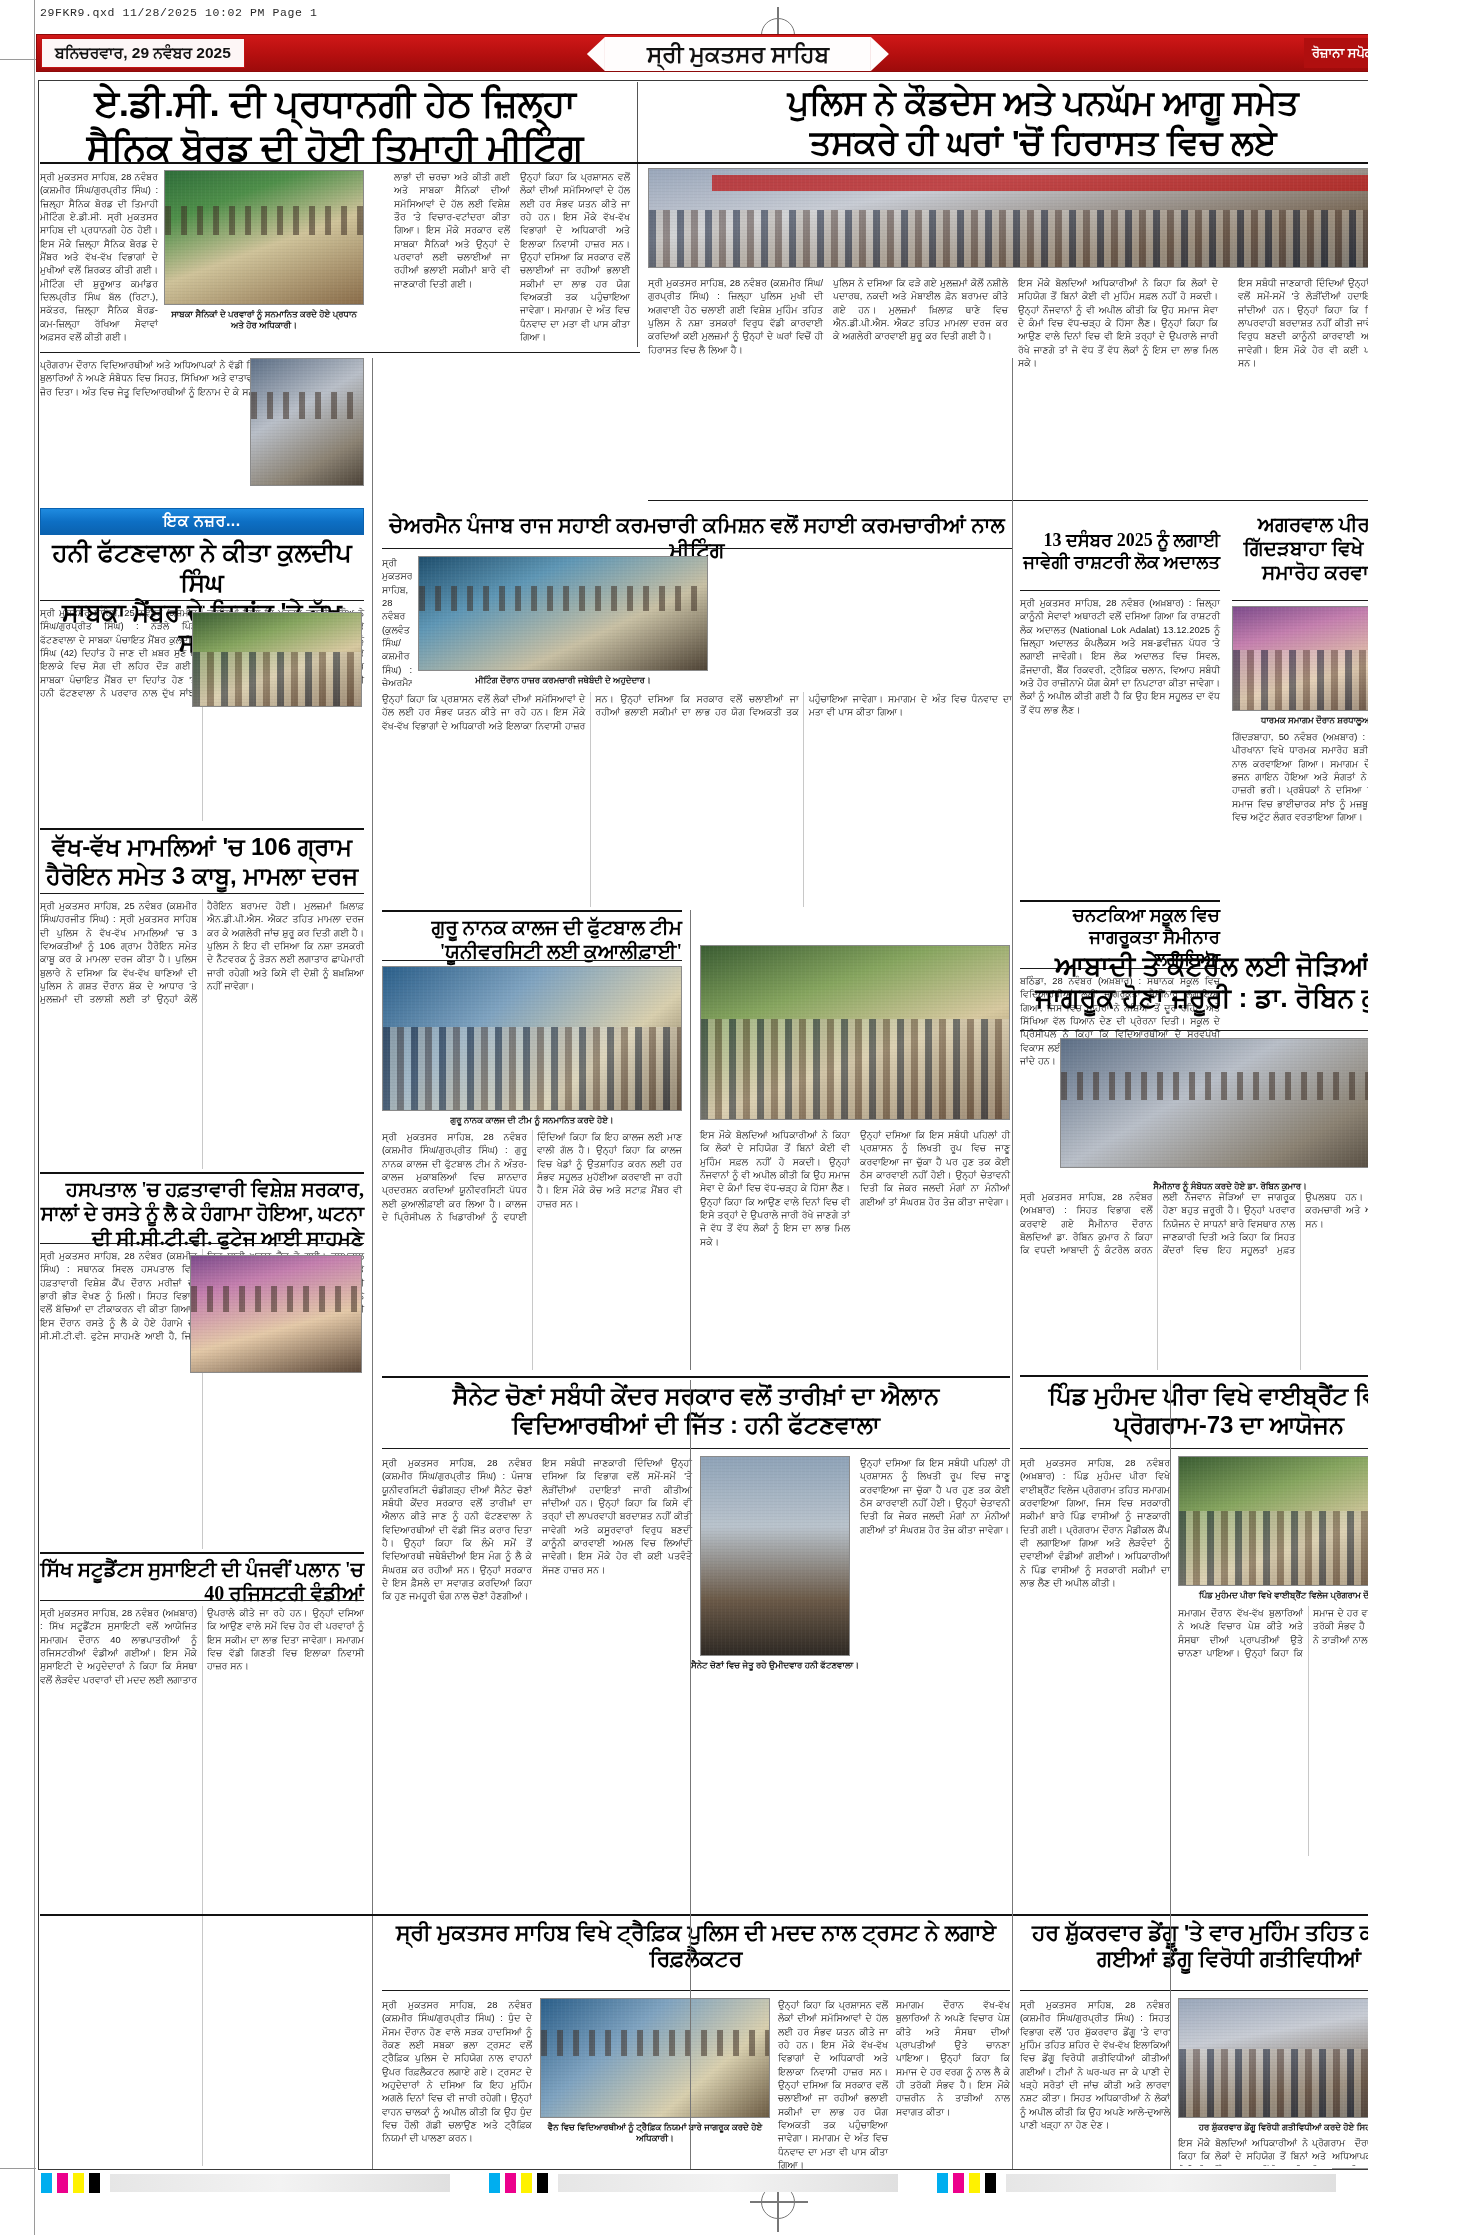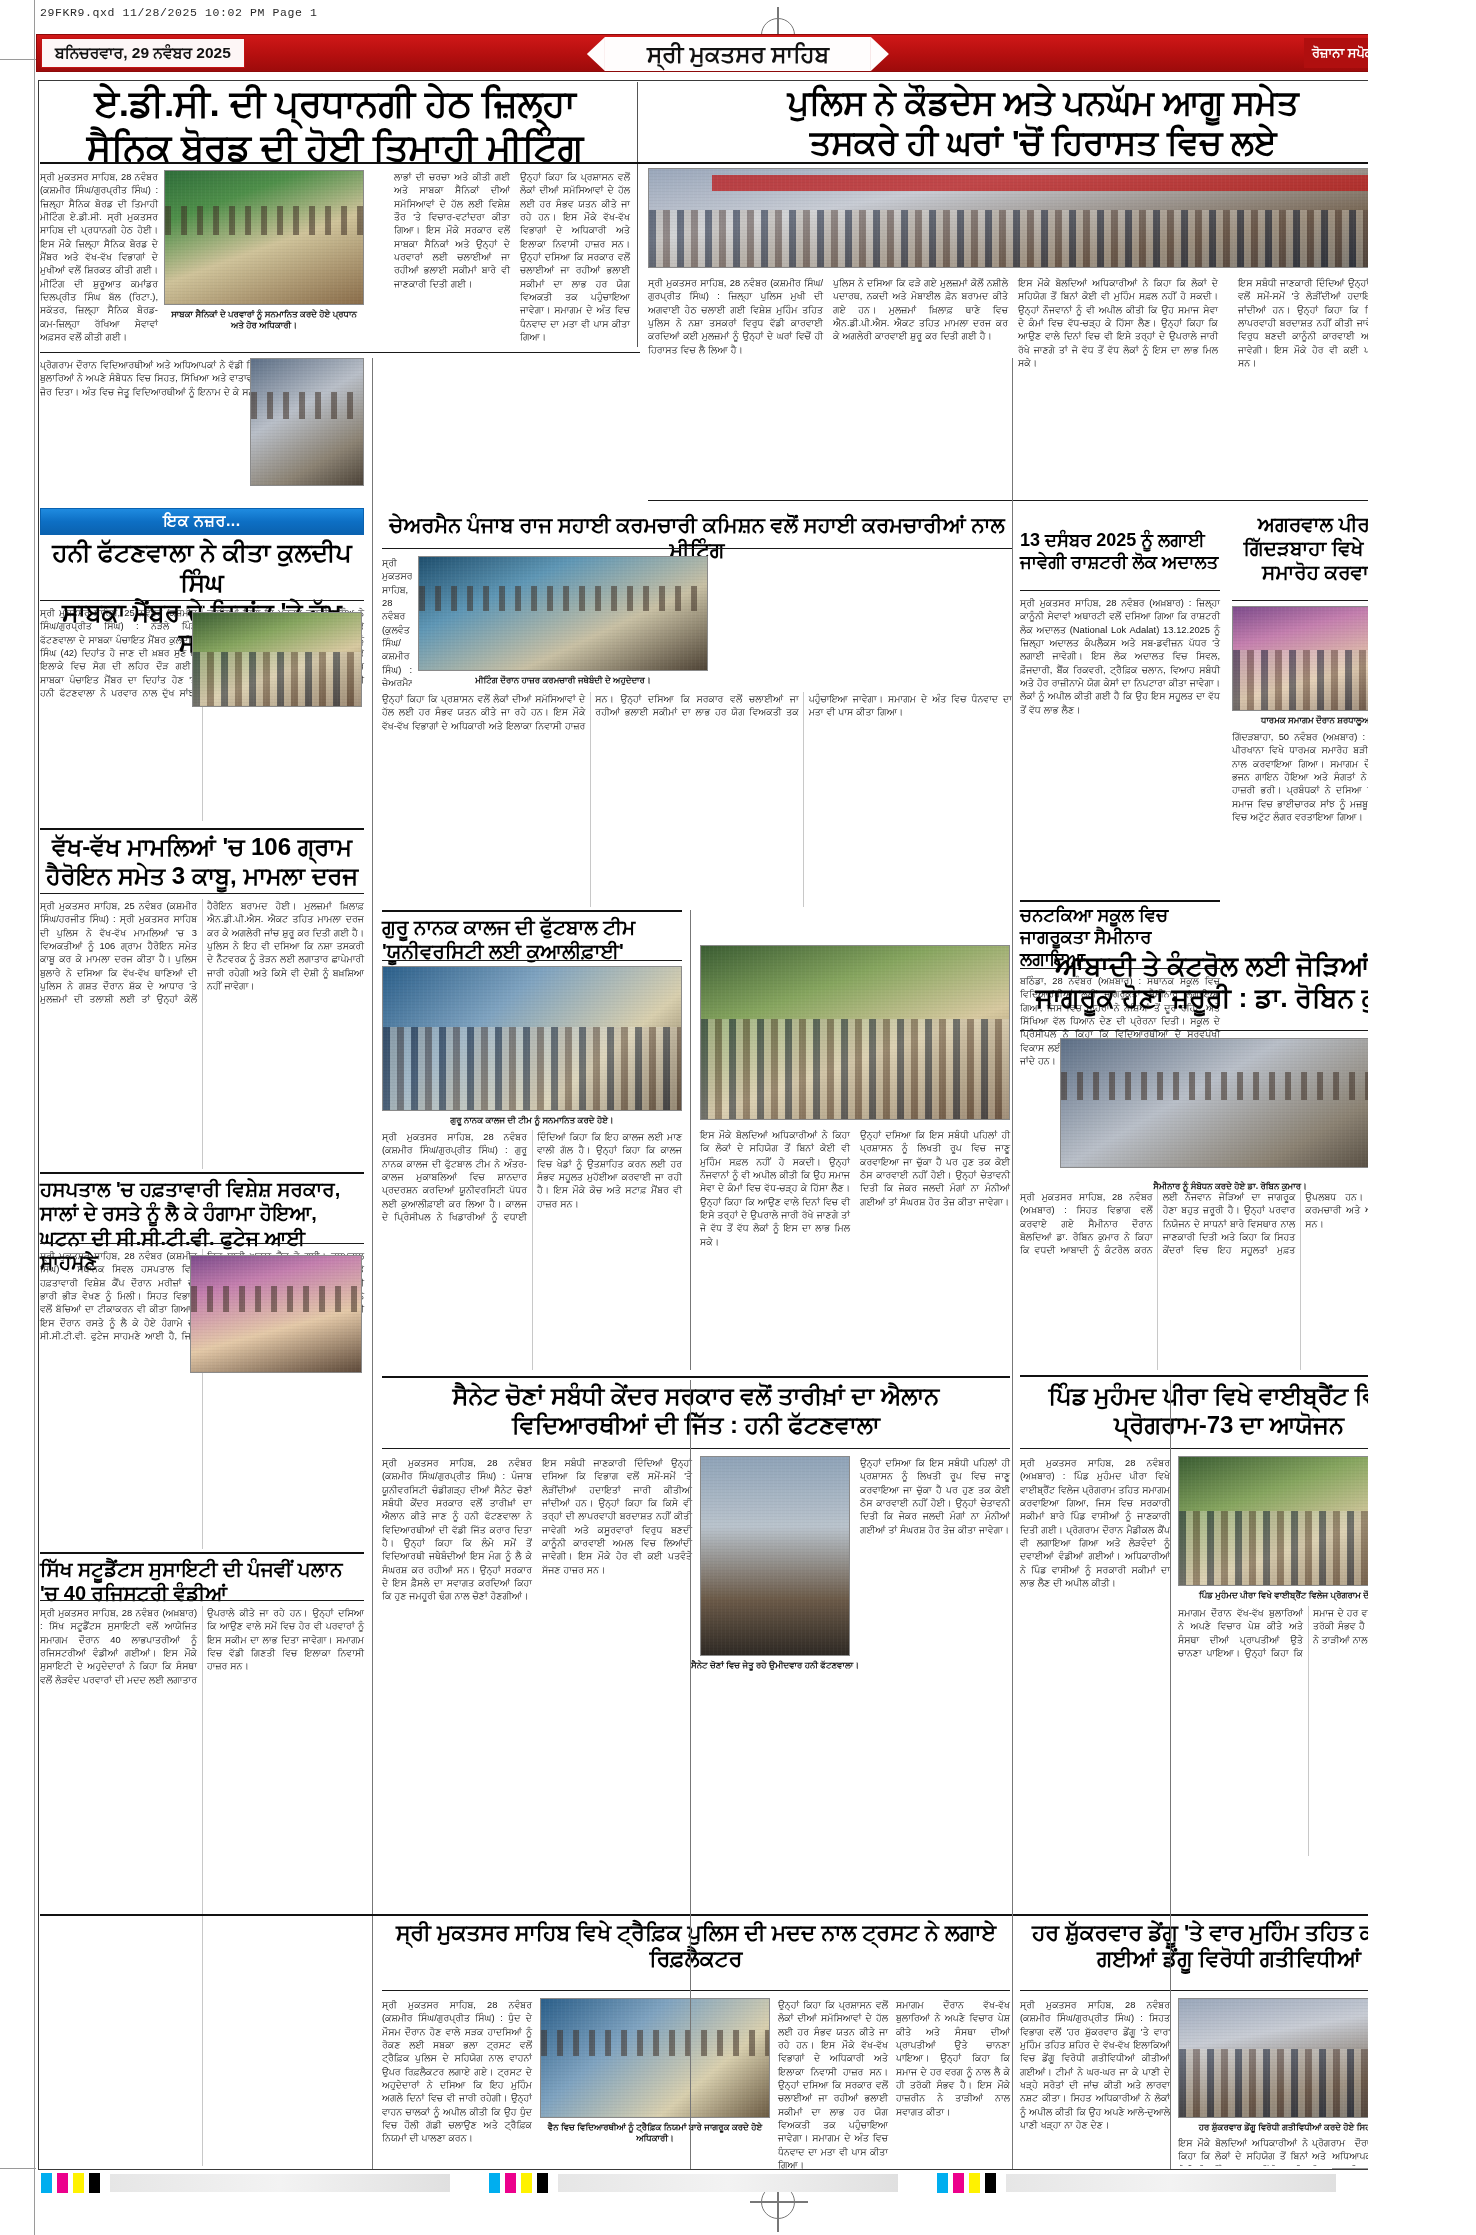--- a/index.html
+++ b/index.html
@@ -123,22 +123,23 @@
     font-size: 25px;
     font-weight: bold;
     line-height: 1.2;
     text-align: center;
     color: #000;
   }
   .sec-head-sm {
     font-size: 20px;
     font-weight: bold;
     line-height: 1.22;
-    text-align: left;
+    text-align: right;
     color: #000;
+    font-family: Liberation Serif, serif;
   }
   .body-col {
     font-size: 9.4px;
     line-height: 1.42;
     text-align: justify;
     color: #151515;
     word-spacing: 0.4px;
   }
   .caption {
     font-size: 8.6px;

